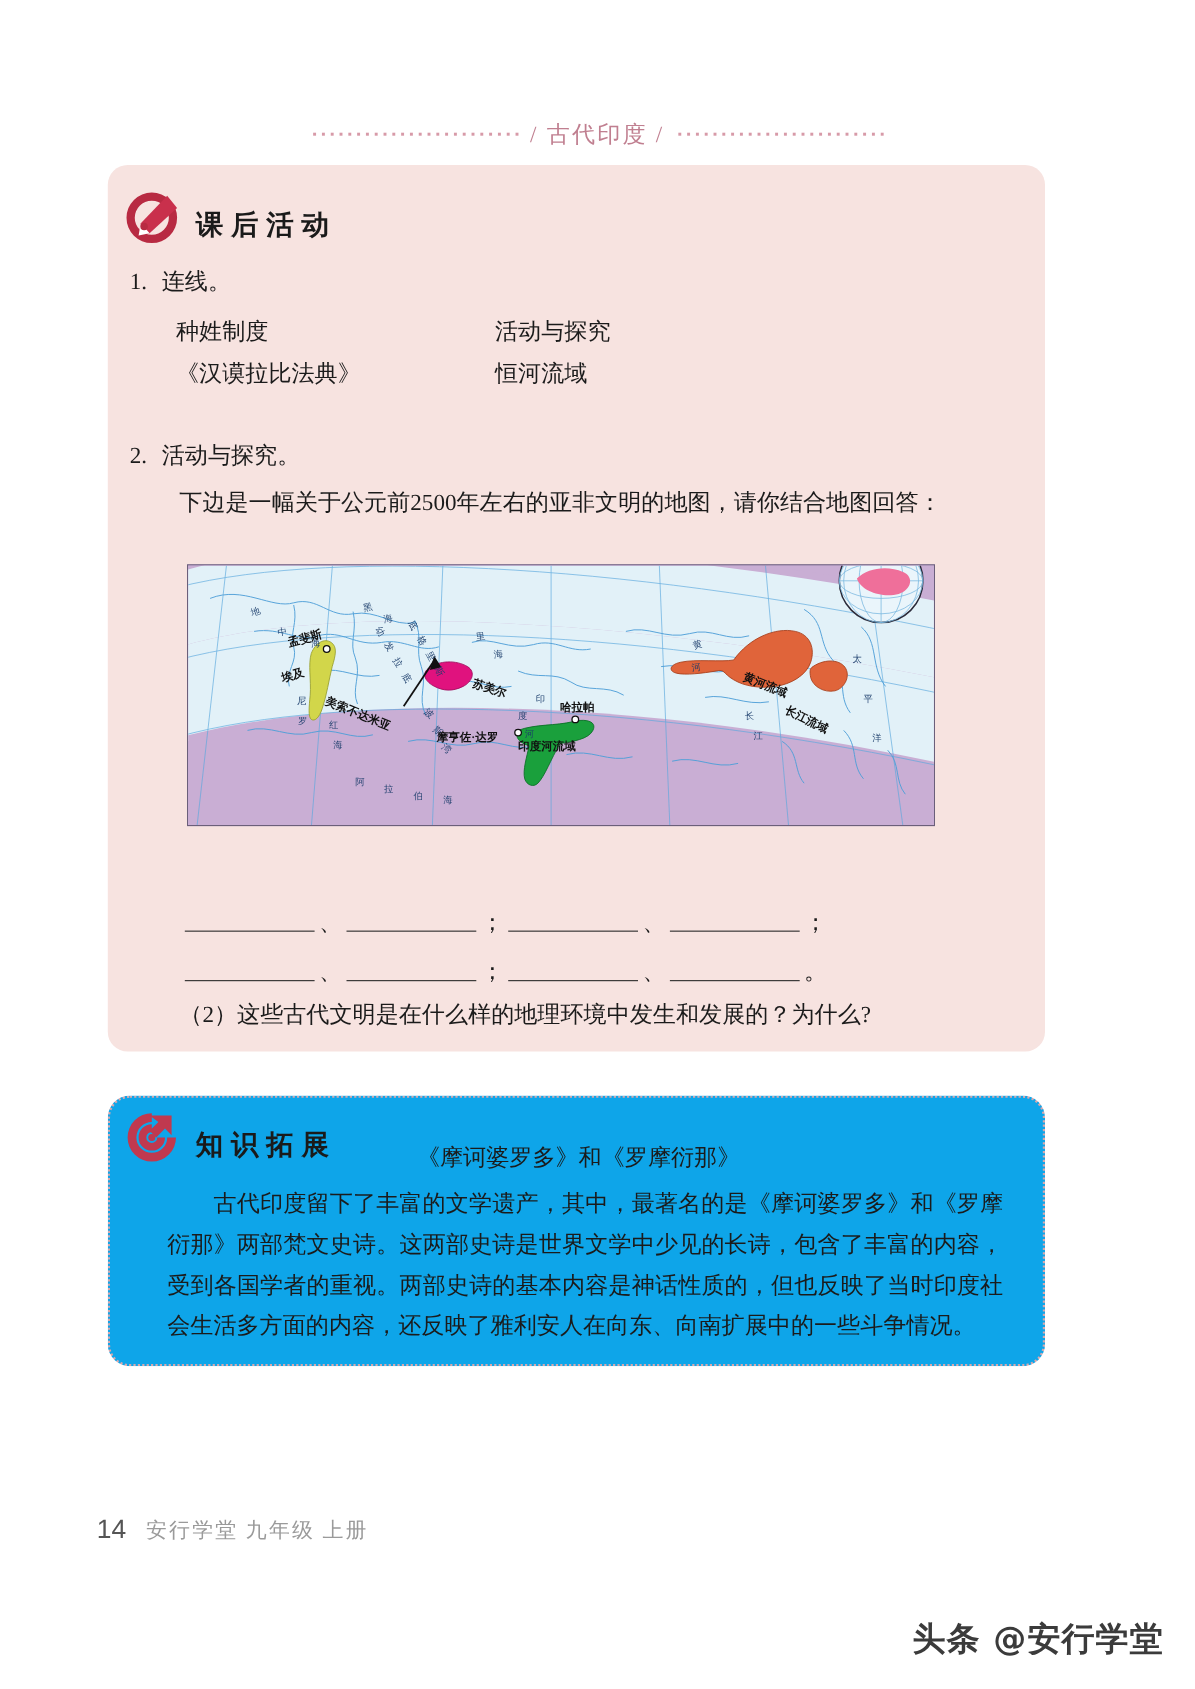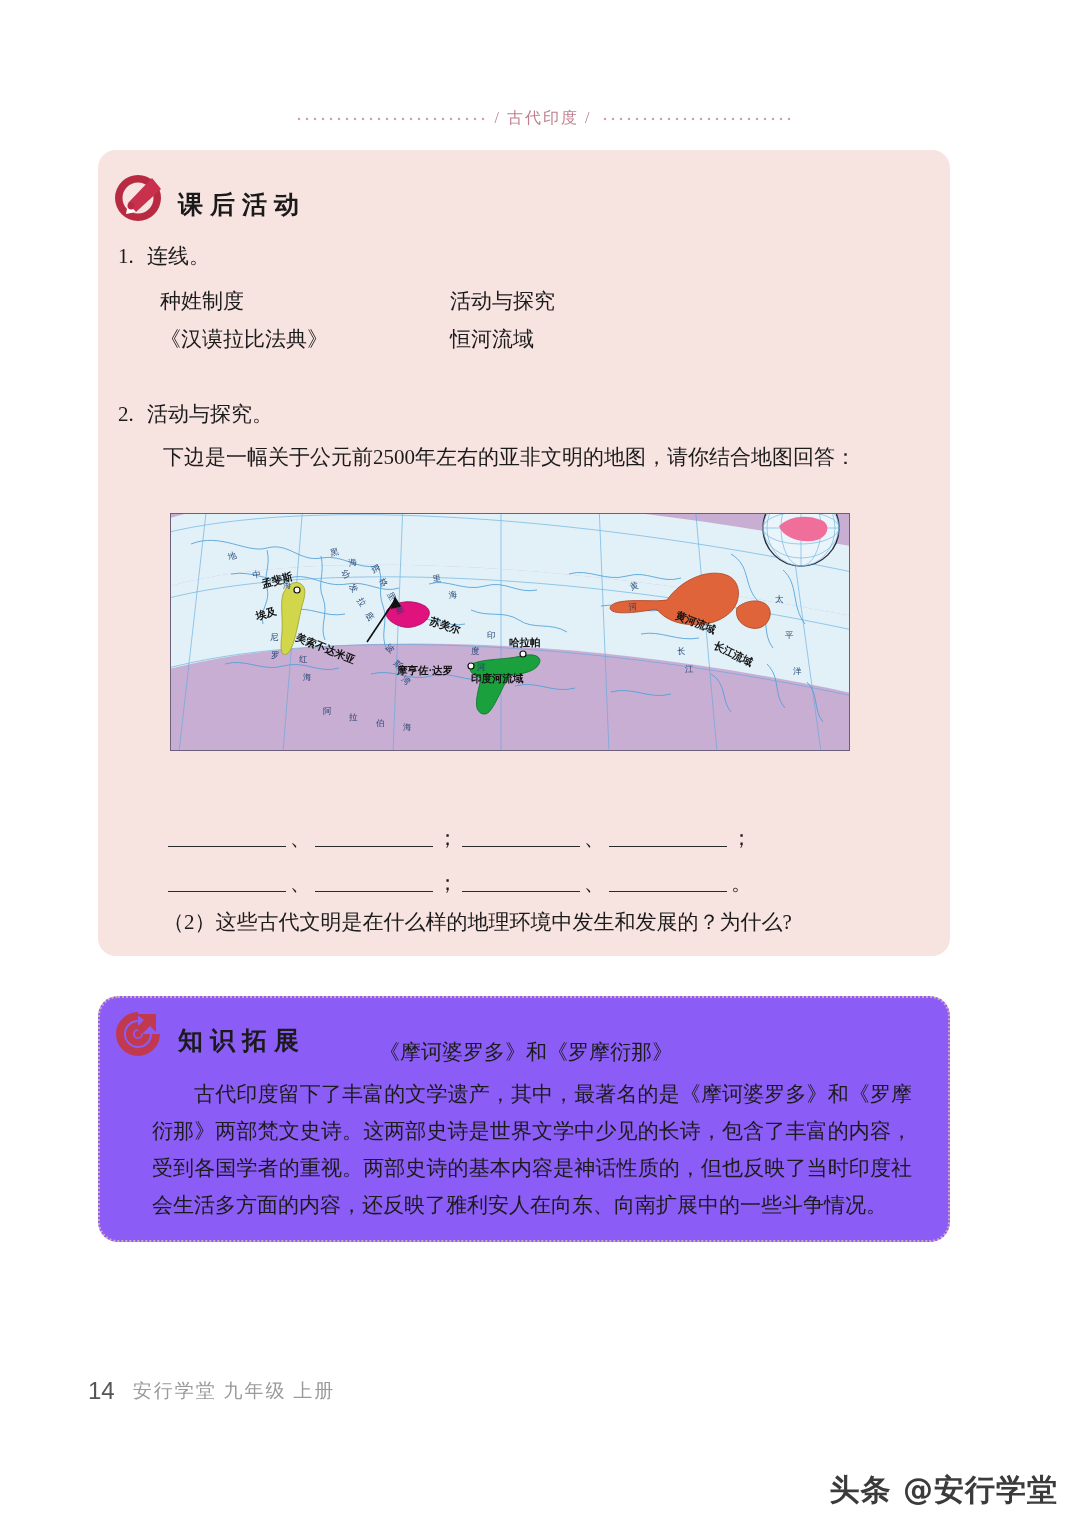--- a/index.html
+++ b/index.html
@@ -17,21 +17,21 @@
     display: flex; align-items: center; justify-content: center; gap: 10px;
   }
   .runhead .dots {
     width: 190px; height: 10px;
     background-image: radial-gradient(circle, #d79aa8 1.4px, transparent 1.6px);
     background-size: 8px 10px;
     background-repeat: repeat-x;
     background-position: left center;
   }
   .runhead .rh-title {
-    font-size: 16px; color: #c07f90; letter-spacing: 2px;
+    font-size: 21px; color: #c07f90; letter-spacing: 2px;
     font-family: "Liberation Serif", serif; white-space: nowrap;
   }
 
   
   .panel-pink {
     position: absolute; left: 98px; top: 150px;
     width: 852px; height: 806px;
     background: #f7e3e0;
     border-radius: 18px;
   }
@@ -74,21 +74,21 @@
     border-bottom: 1.6px solid #2a2a2a; height: 20px; vertical-align: -2px;
   }
   .sep { padding: 0 4px; }
 
   
   .panel-dotted {
     position: absolute; left: 98px; top: 996px;
     width: 852px; height: 246px;
     border: 2px dotted #d7a8ae;
     border-radius: 20px;
-    background: #8b5cf6;
+    background: #0ea5e9;
   }
   .kx-title {
     position: absolute; left: 0; top: 40px; width: 852px;
     text-align: center; font-size: 21px; color: #1b1b1b;
   }
   .kx-body {
     position: absolute; left: 52px; top: 78px; width: 760px;
     font-size: 21px; line-height: 37px; color: #1b1b1b;
     text-align: justify; text-justify: inter-character;
   }

